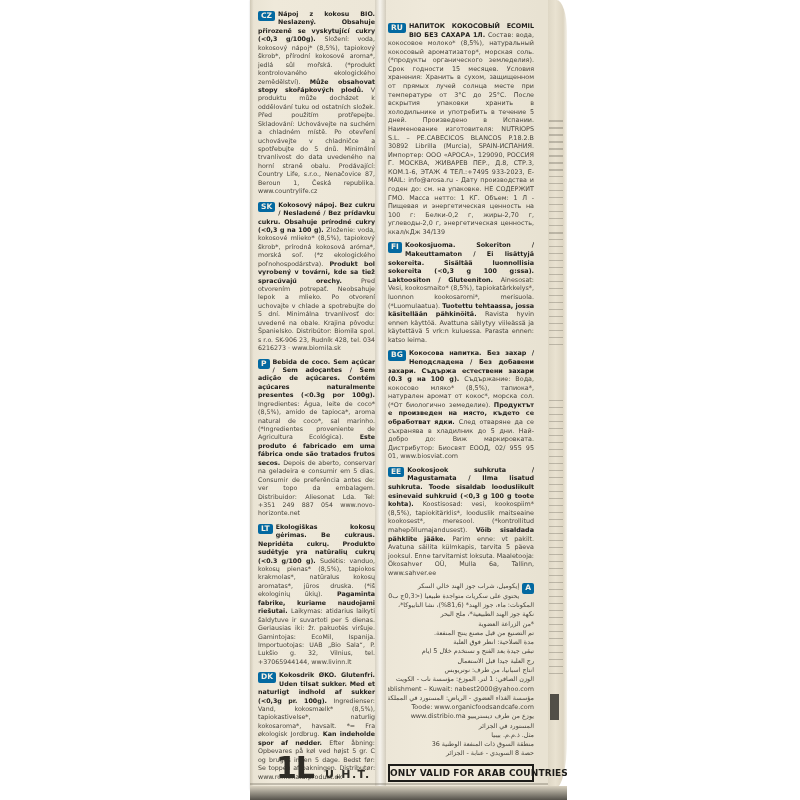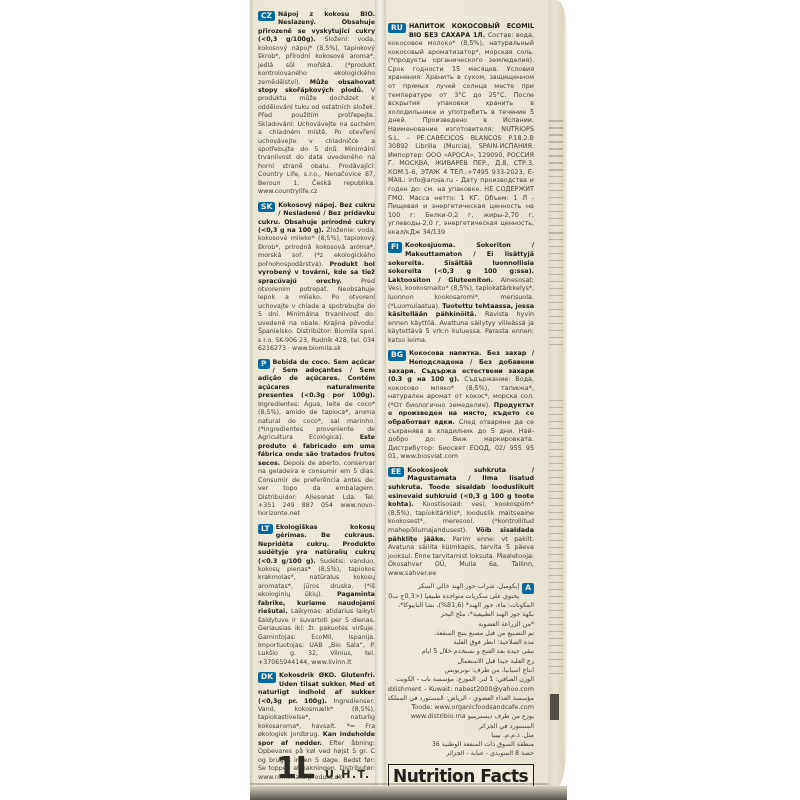--- a/index.html
+++ b/index.html
@@ -107,20 +107,21 @@
       <div class="arline">الوزن الصافي: 1 لتر.  الموزع: مؤسسة ناب - الكويت</div>
       <div class="arline">NAB Establishment – Kuwait: nabest2000@yahoo.com</div>
       <div class="arline">مؤسسة الغذاء العضوي - الرياض: المستورد في المملكة العربية السعودية</div>
       <div class="arline">Toode: www.organicfoodsandcafe.com</div>
       <div class="arline">يوزع من طرف ديستريبيو www.distribio.ma</div>
       <div class="arline">المستورد في الجزائر</div>
       <div class="arline">مثل. ذ.م.م. بيبيا</div>
       <div class="arline">منطقة السوق ذات المنفعة الوطنية 36</div>
       <div class="arline">حصة 8 السويدي - عنابة - الجزائر</div>
     </div>
+    <div class="notice">ONLY VALID FOR ARAB COUNTRIES</div>
   <div class="nf">
     <div class="nf-title">Nutrition Facts</div>
 
   </div>
 </div>
 
 <div class="volume">
   <span class="v1">1L</span>
   <span class="v2">U.H.T.</span>
 </div>

